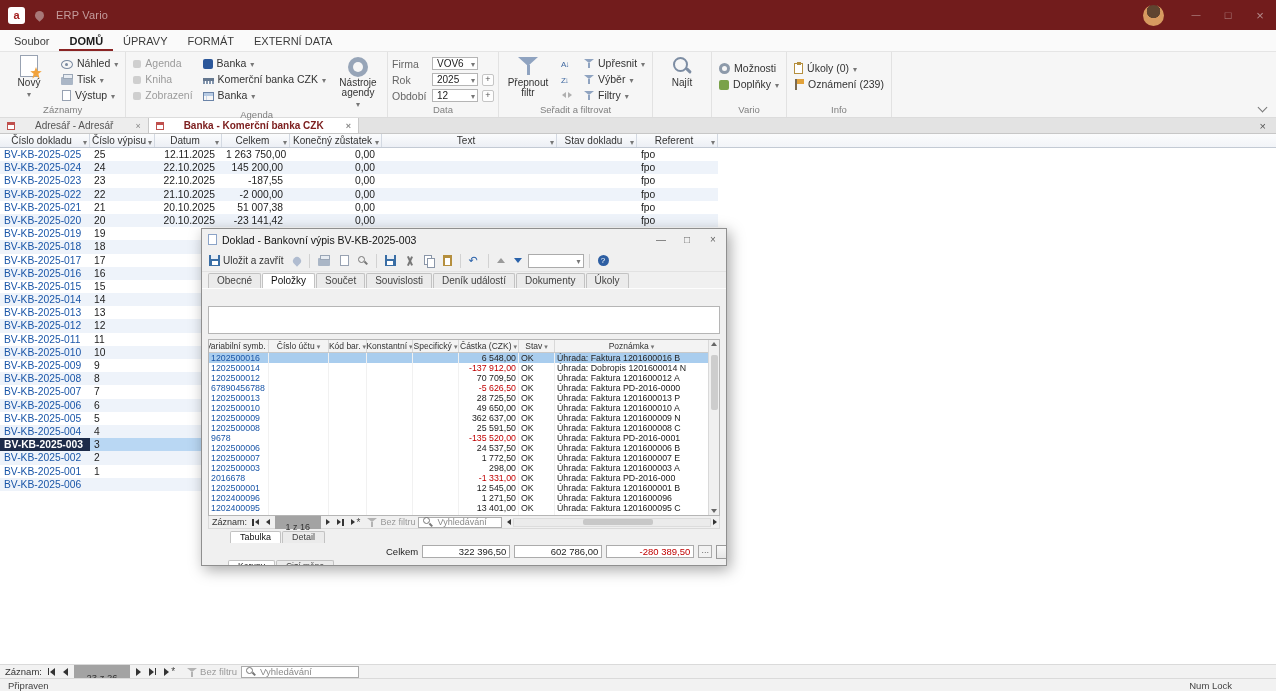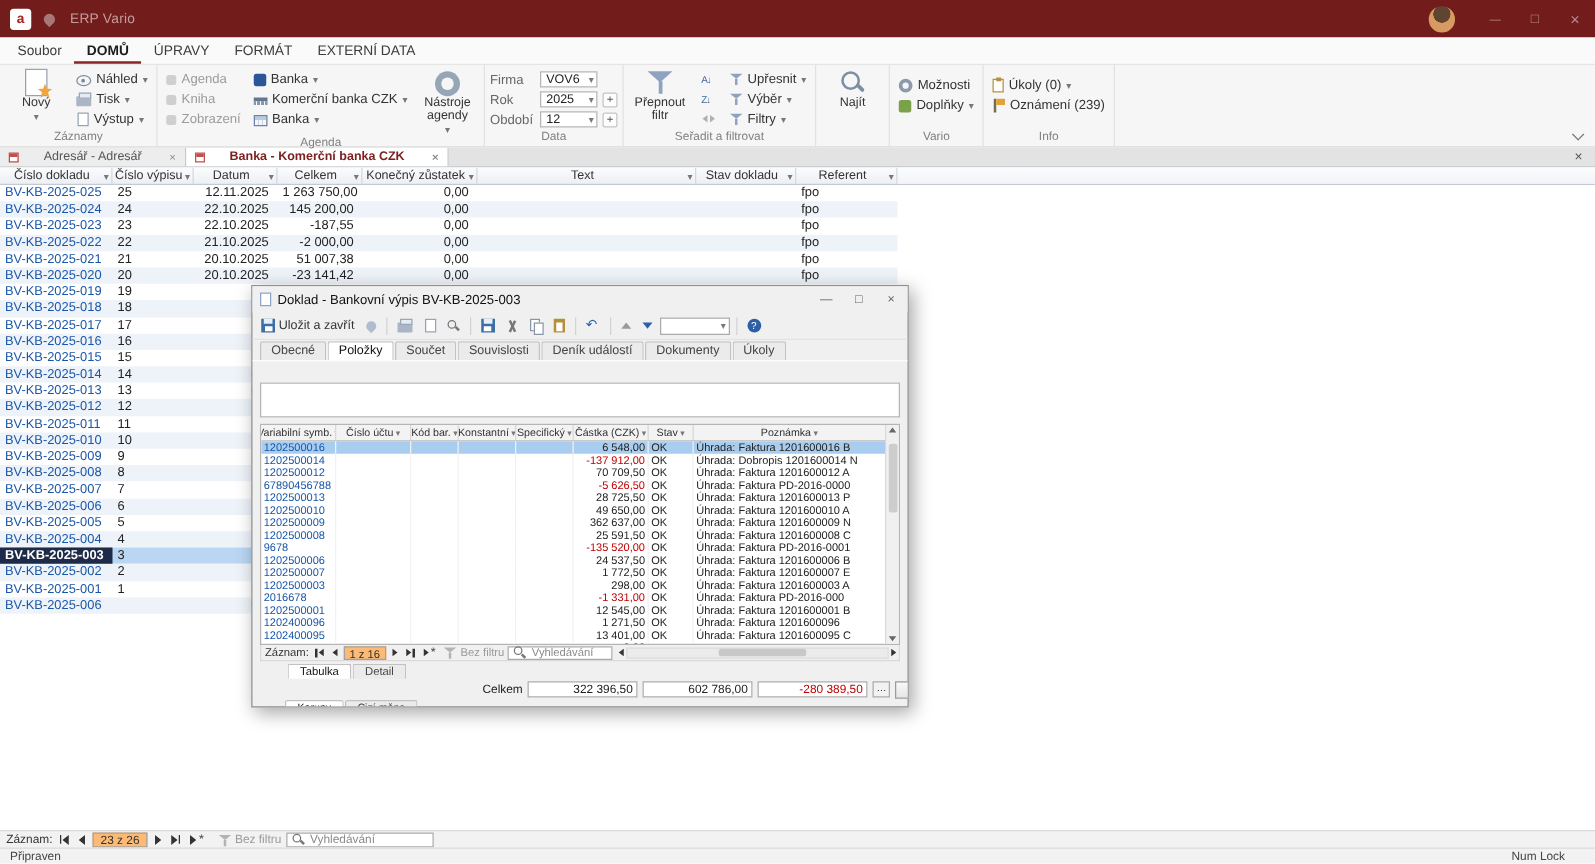--- a/index.html
+++ b/index.html
@@ -118,26 +118,26 @@
 .mt-c{overflow:hidden;white-space:nowrap;padding:0 4px;flex:none}
 .mt-c.link{color:#1a56a8}
 .mt-c.num{text-align:right;padding-right:7px}
 .mt-row.sel .mt-c.link{background:#1d2b49;color:#fff;font-weight:700}
 .w-doklad{width:90px}.w-vypis{width:65px}.w-datum{width:67px}.w-celkem{width:68px}.w-zust{width:92px}.w-text{width:175px}.w-stav{width:80px}.w-ref{width:81px}
 
 
 .recnav{position:absolute;left:0;right:0;bottom:13px;height:14px;background:#f2f2f2;border-top:1px solid #dadada;display:flex;align-items:center;gap:4px;padding-left:5px;font-size:9.5px;color:#333;z-index:20}
 .nbtn{display:inline-flex;align-items:center;gap:1px;padding:0 2px}
 .nbtn.new::after{content:"*";font-size:10px;color:#444;margin-left:1px}
-.posbox{border:1px solid #a3a3a3;background:#fdba74;padding:0 5px;height:12px;line-height:11px;font-size:9.5px;white-space:nowrap}
+.posbox{border:7px solid #a3a3a3;background:#fdba74;padding:0 5px;height:12px;line-height:11px;font-size:9.5px;white-space:nowrap}
 .filter-dis{display:inline-flex;align-items:center;gap:3px;color:#9a9a9a;white-space:nowrap;margin-left:6px}
 .searchbox{display:inline-flex;align-items:center;gap:4px;border:1px solid #ababab;background:#fff;height:12px;padding:0 4px;color:#8a8a8a;font-size:9.5px;white-space:nowrap}
 .recnav .searchbox{width:118px}
 .statusbar{position:absolute;left:0;right:0;bottom:0;height:13px;background:#f2f2f2;border-top:1px solid #dadada;display:flex;align-items:center;font-size:9.5px;color:#444;padding:0 8px;z-index:20}
-.statusbar .right{margin-left:auto;margin-right:16px}
+.statusbar .right{margin-left:auto;margin-right:36px}
 
 
 .dialog{position:absolute;left:201px;top:228px;width:526px;height:338px;background:#f0f0f0;border:1px solid #8f8f8f;box-shadow:3px 4px 14px rgba(0,0,0,.35);display:flex;flex-direction:column;z-index:10;font-size:10px}
 .dlg-titlebar{height:21px;display:flex;align-items:center;gap:5px;padding-left:6px;background:#f0f0f0;flex:none}
 .dlg-ic{width:9px;height:11px;background:#fff;border:1px solid #8ba3c7;flex:none}
 .dlg-title-text{font-size:10.5px;color:#111;white-space:nowrap}
 .dlg-wbtns{margin-left:auto;display:flex;height:100%}
 .dlg-wbtn{width:26px;display:flex;align-items:center;justify-content:center;color:#666;font-size:10px}
 .dlg-toolbar{height:22px;display:flex;align-items:center;gap:3px;padding:0 4px;border-bottom:1px solid #e2e2e2;flex:none}
 .tbtn{display:flex;align-items:center;gap:3px;padding:1px 3px;font-size:10px;color:#333;border-radius:2px}

